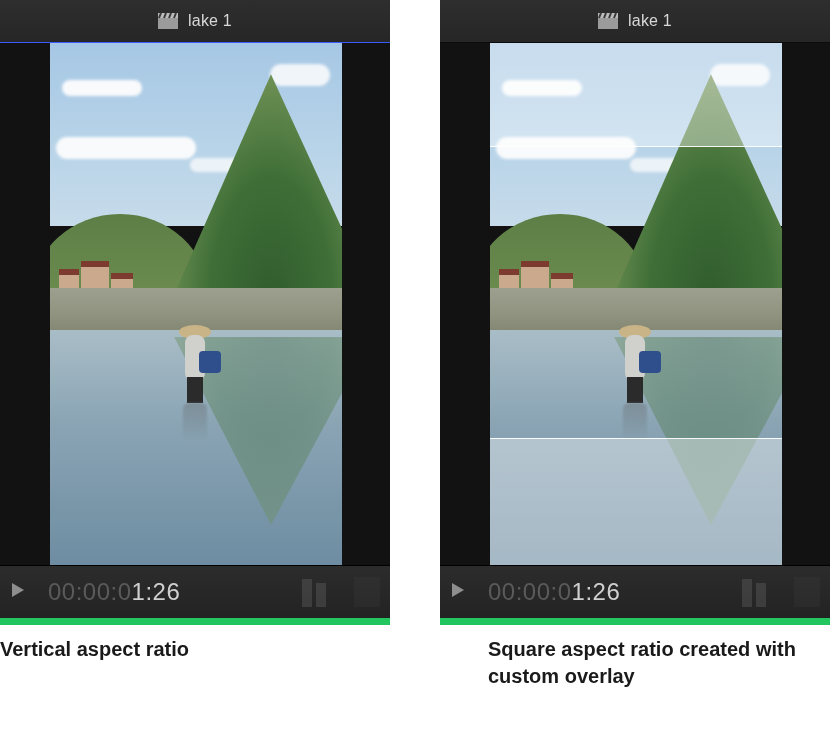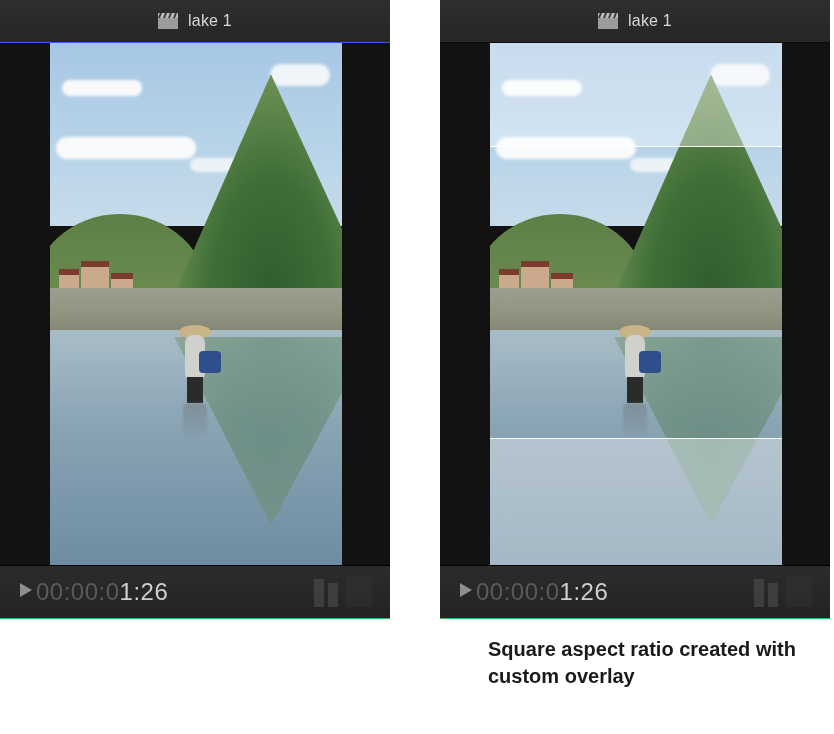--- a/index.html
+++ b/index.html
@@ -13,21 +13,21 @@
     width: 834px;
     height: 734px;
     background: #ffffff;
     overflow: hidden;
   }
   .viewer {
     position: absolute;
     width: 390px;
     top: 0;
     background: #1c1c1c;
-    border-bottom: 1px solid #22c55e;
+    border-bottom: 7px solid #22c55e;
   }
   .viewer.left  { left: 0; }
   .viewer.right { left: 440px; }
 
   .titlebar {
     position: relative;
     height: 42px;
     background: linear-gradient(#2e2e2e, #262626);
     border-bottom: 1px solid #0b0b0b;
     display: flex;
@@ -161,22 +161,22 @@
   .overlay-band.bottom { bottom:0; height:126px; border-bottom:none;}
 
   
   .playbar {
     position: relative;
     height: 52px;
     background: linear-gradient(#2c2c2c,#232323);
     border-top:1px solid #000;
     display:flex;
     align-items:center;
-    padding: 0 18px;
-    gap: 2px;
+    padding: 0 10px;
+    gap: 22px;
   }
   .play-icon { color:#9a9a9a; }
   .tc {
     font-variant-numeric: tabular-nums;
     font-size: 24px;
     letter-spacing:.5px;
   }
   .tc .dim  { color:#5a5a5a; }
   .tc .live { color:#cfcfcf; }
   .meter {
@@ -334,15 +334,16 @@
         <span class="dim">00:00:0</span><span class="live">1:26</span>
       </span>
       <div class="meter">
         <div class="bar b1"></div>
           <div class="bar b2"></div>
       </div>
       <div class="scrub-thumb"></div>
     </div>
   </div>
 
+  <div class="caption left">Vertical aspect ratio</div>
   <div class="caption right">Square aspect ratio created with custom overlay</div>
 
 </div>
 
 </body></html>

